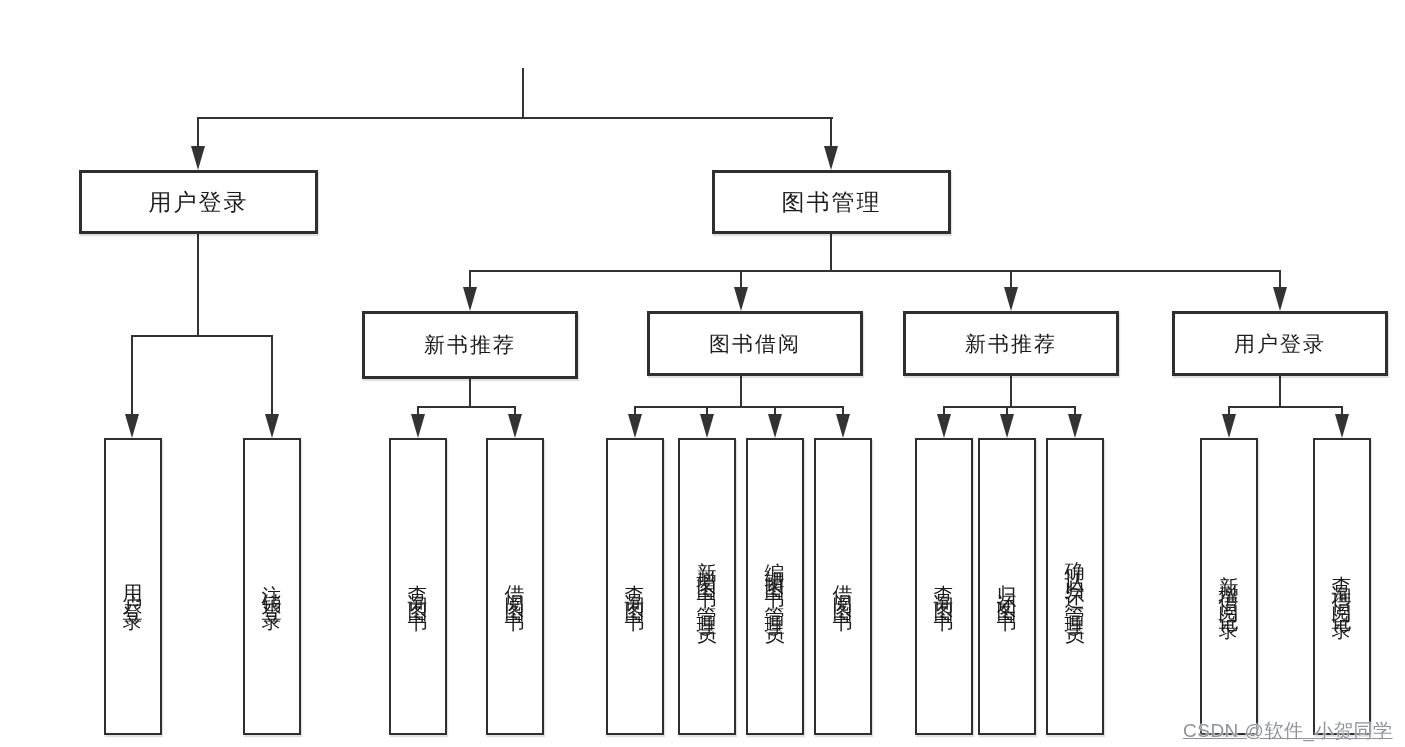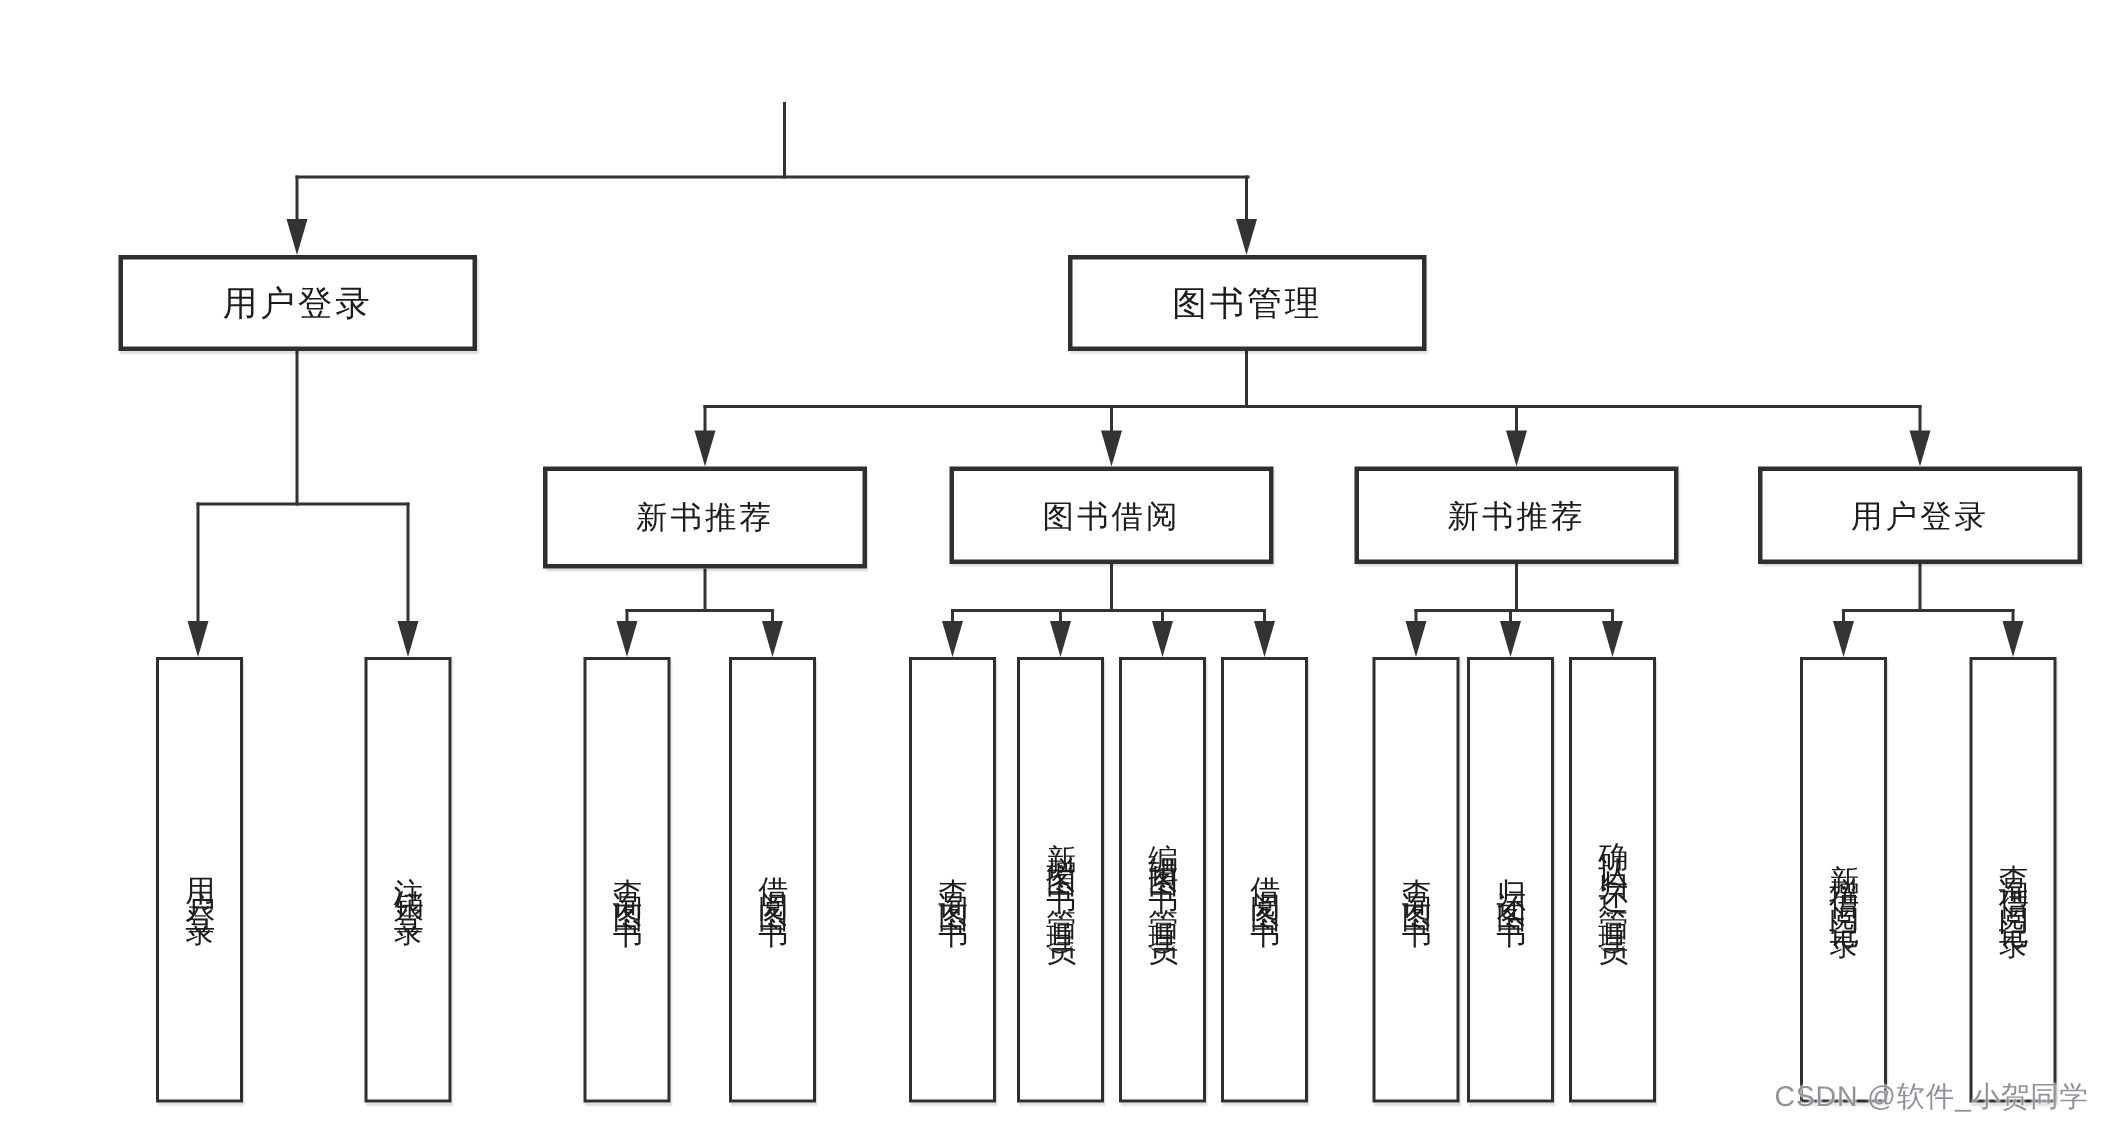--- a/index.html
+++ b/index.html
@@ -55,39 +55,40 @@
     z-index: 1;
   }
   .watermark {
     position: absolute;
     font-size: 19px;
     color: var(--watermark, #8f9398);
     letter-spacing: 0.5px;
     white-space: nowrap;
     text-shadow: 0 0 2px #fff, 0 0 2px #fff;
     z-index: 3;
+    text-decoration: underline;
   }
 </style>
 </head>
 <body>
 
 <div id="canvas">
 
 
   <div class="box hbox lvl2" style="left:79px;top:170px;width:239px;height:64px;">
     <span>用户登录</span>
   </div>
   <div class="box hbox lvl2" style="left:712px;top:170px;width:239px;height:64px;">
     <span>图书管理</span>
   </div>
 
   <div class="box hbox lvl3" style="left:362px;top:311px;width:216px;height:68px;">
     <span>新书推荐</span>
   </div>
-  <div class="box hbox lvl3" style="left:633px;top:311px;width:216px;height:65px;">
+  <div class="box hbox lvl3" style="left:647px;top:311px;width:216px;height:65px;">
     <span>图书借阅</span>
   </div>
   <div class="box hbox lvl3" style="left:903px;top:311px;width:216px;height:65px;">
     <span>新书推荐</span>
   </div>
   <div class="box hbox lvl3" style="left:1172px;top:311px;width:216px;height:65px;">
     <span>用户登录</span>
   </div>
 
   <div class="box vbox" style="left:104px;top:438px;width:58px;height:297px;">

